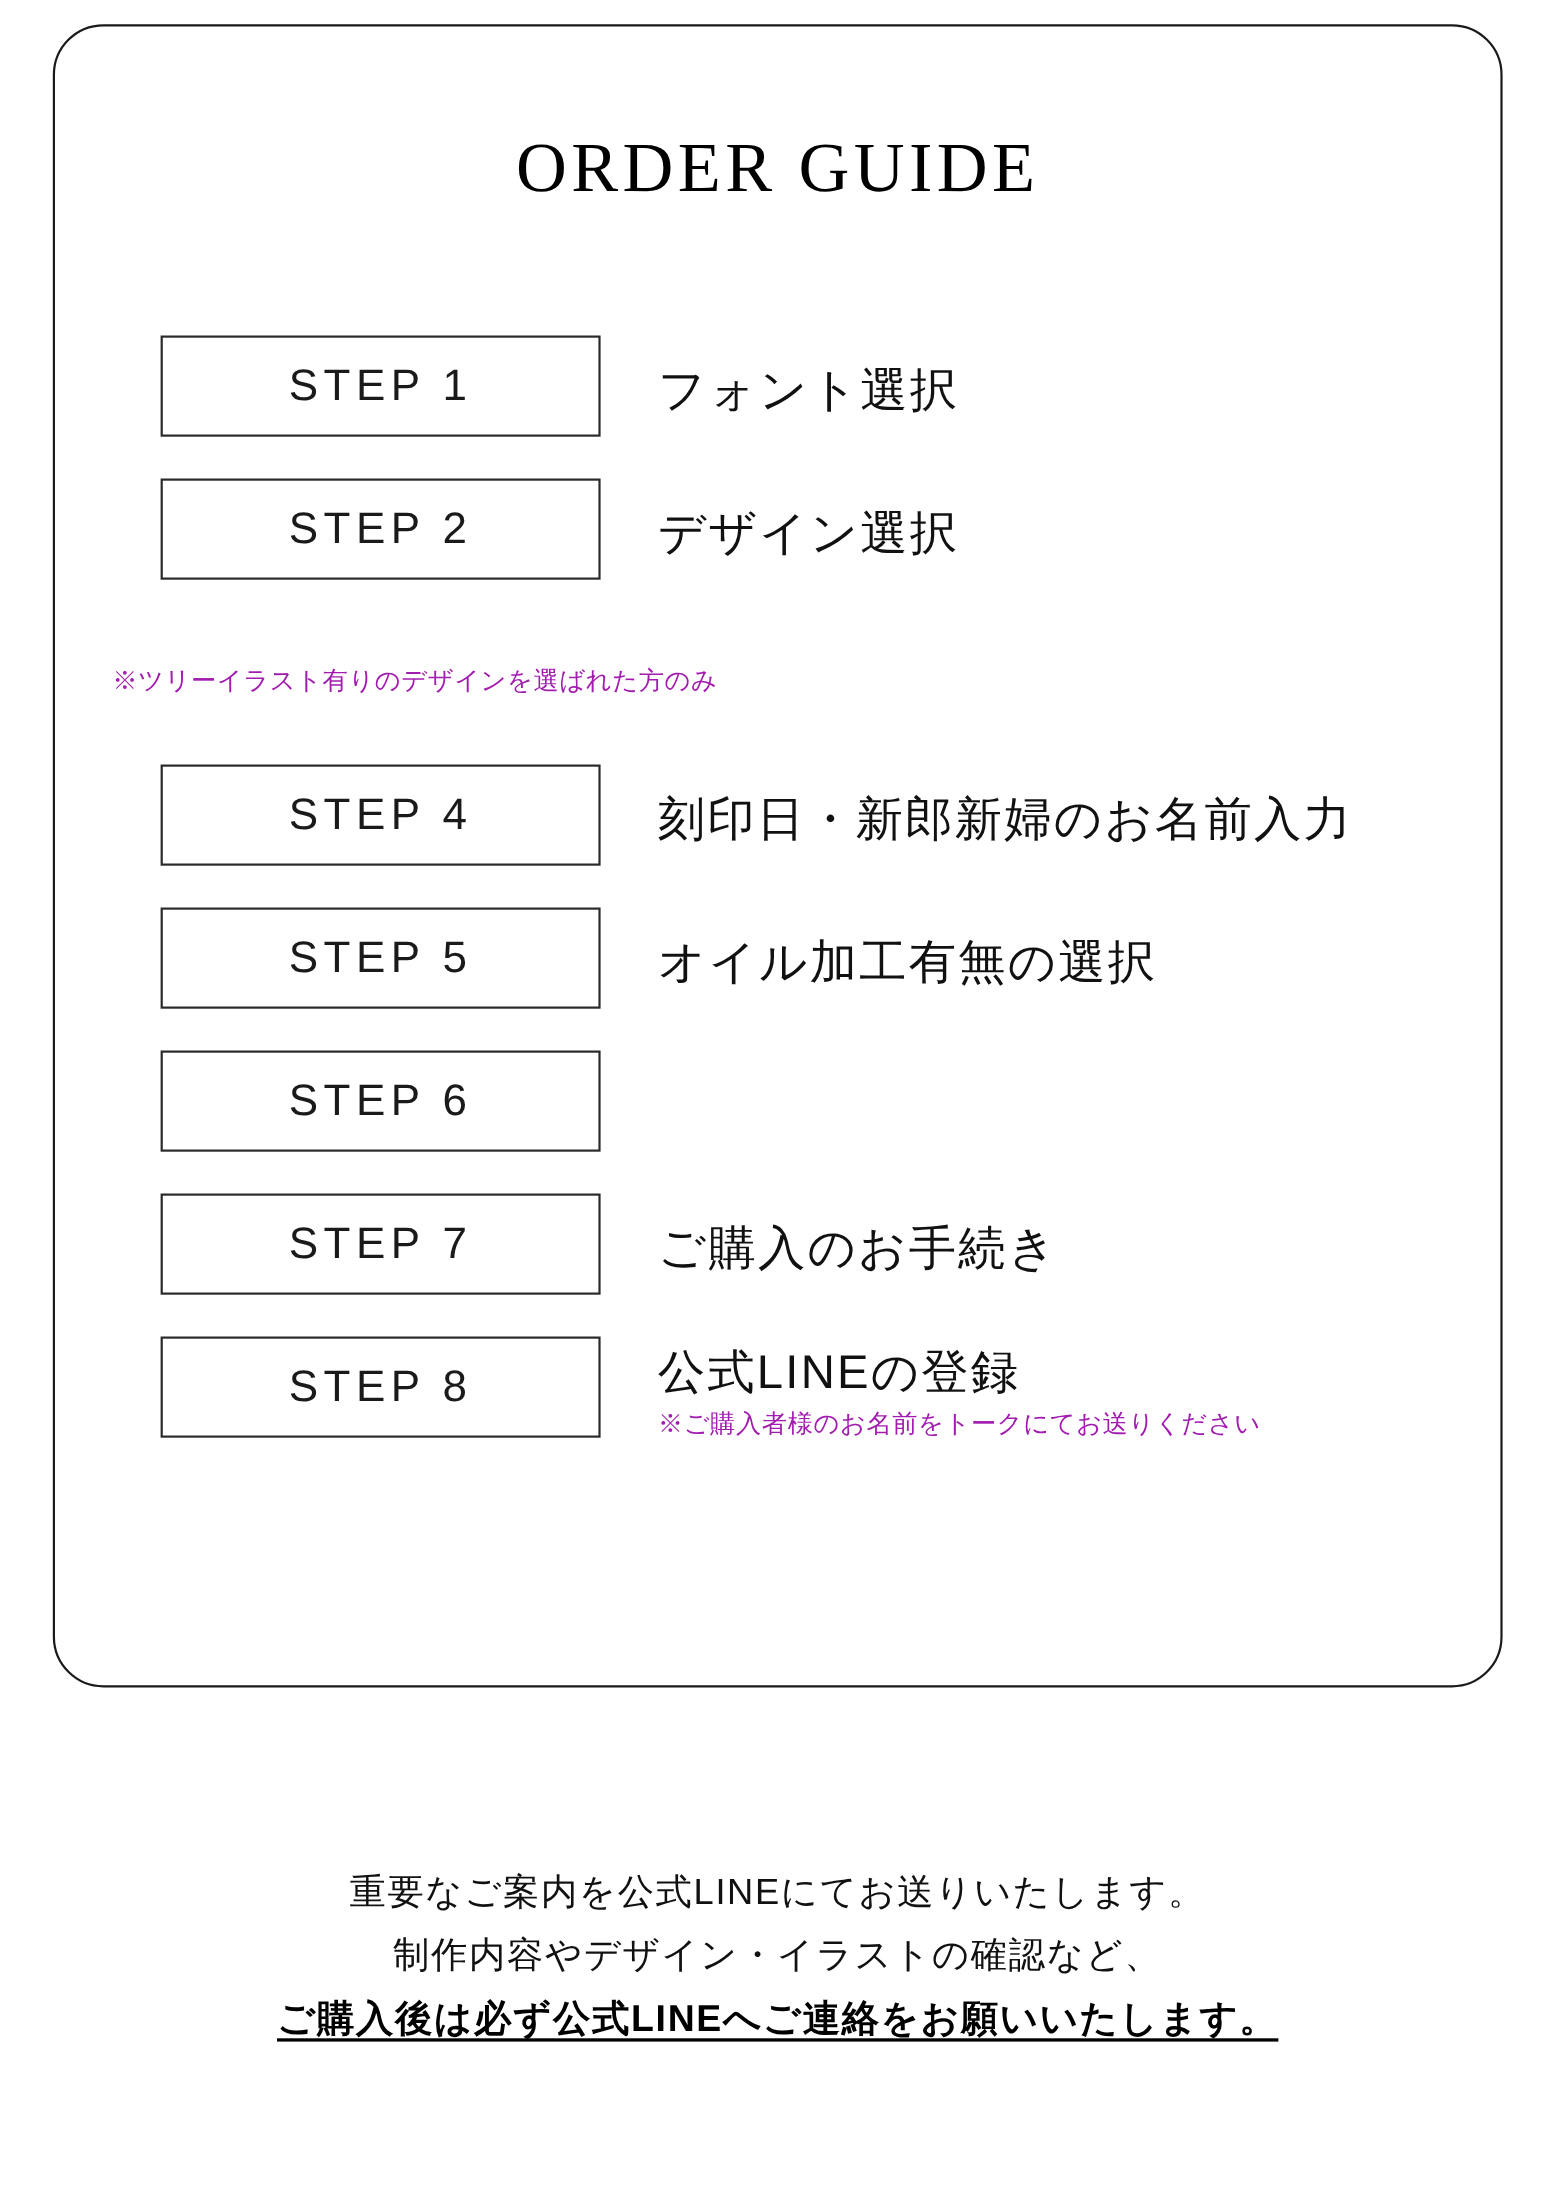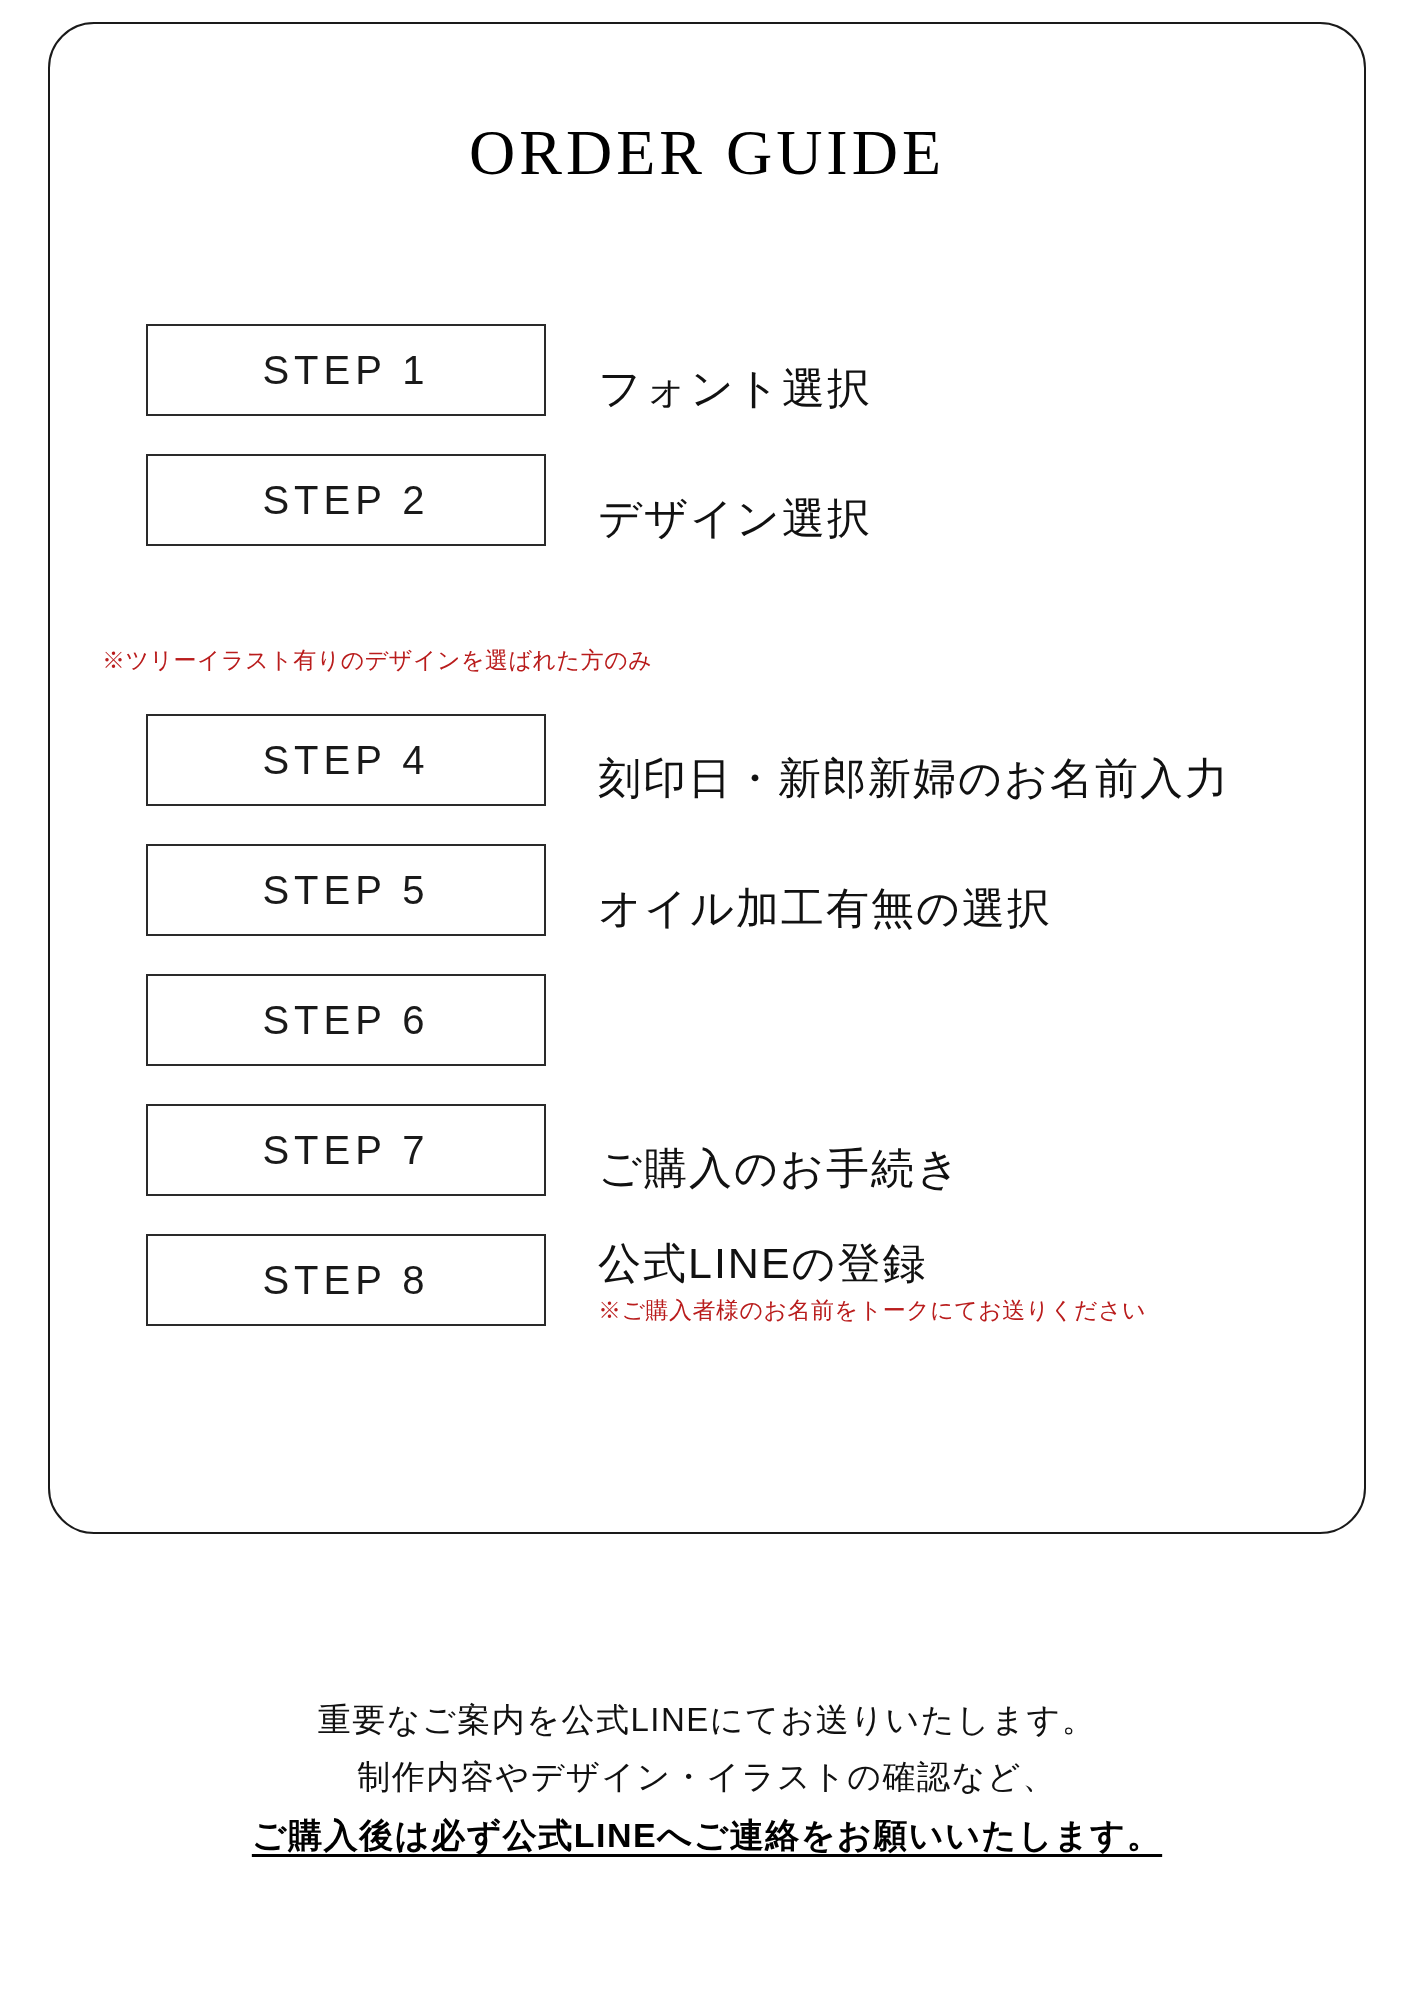--- a/index.html
+++ b/index.html
@@ -43,21 +43,21 @@
   .steps {
     position: absolute;
     top: 262px;
     left: 0;
     width: 100%;
   }
 
   .step-row {
     position: relative;
     display: flex;
-    align-items: flex-end;
+    align-items: center;
     height: 130px;
   }
 
   .step-box {
     margin-left: 96px;
     width: 400px;
     height: 92px;
     border: 2px solid #2a2a2a;
     box-sizing: border-box;
     display: flex;
@@ -86,21 +86,21 @@
     letter-spacing: 2px;
     color: #111111;
     line-height: 1.25;
     white-space: nowrap;
   }
 
   .step-note {
     margin-top: 4px;
     font-size: 23px;
     letter-spacing: 0.5px;
-    color: #b91c1c;
+    color: #a21caf;
     white-space: nowrap;
   }
 
   .footer {
     position: absolute;
     left: 0;
     top: 1668px;
     width: 100%;
     text-align: center;
   }

